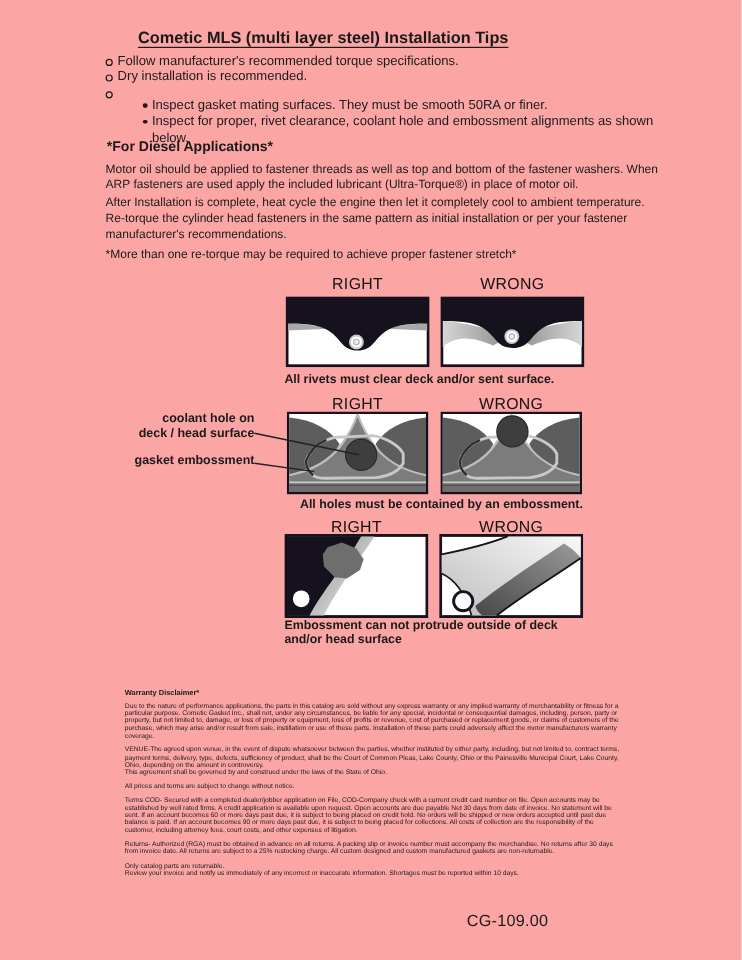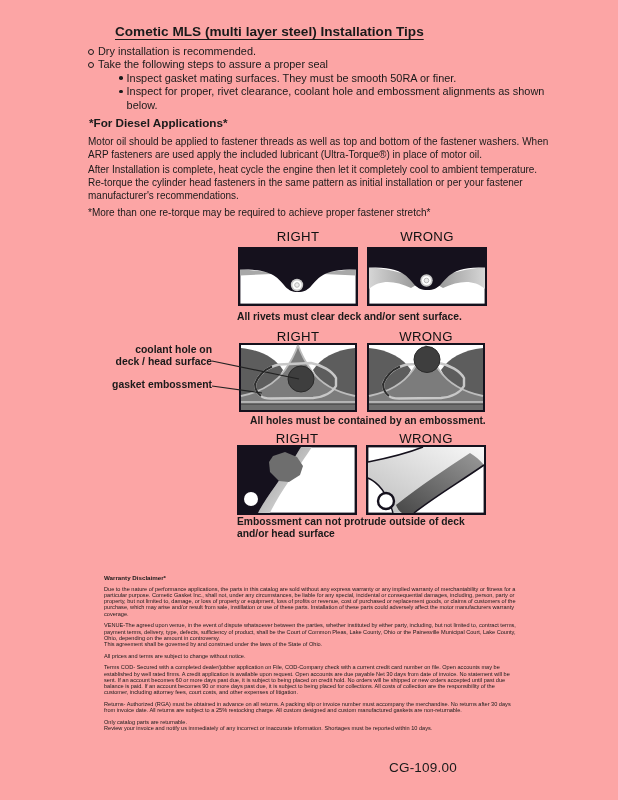--- a/index.html
+++ b/index.html
@@ -56,25 +56,28 @@
 </head>
 <body>
 
 <div class="page">
 
   <div class="abs title">Cometic MLS (multi layer steel) Installation Tips</div>
 
   <div class="abs bullets">
     <div class="brow">
       <span class="circ"></span>
-      <span>Dry installation is recommended.</span>
+      <span>Follow manufacturer's recommended torque specifications.</span>
     </div>
     <div class="brow">
       <span class="circ"></span>
-      <span>Take the following steps to assure a proper seal</span>
+      <span>Dry installation is recommended.</span>
+    </div>
+    <div class="brow">
+      <span class="circ"></span>
     </div>
     <div class="brow sub">
       <span class="dot"></span>
       <span>Inspect gasket mating surfaces.  They must be smooth 50RA or finer.</span>
     </div>
     <div class="brow sub">
       <span class="dot"></span>
       <span>Inspect for proper, rivet clearance, coolant hole and embossment alignments as shown below.</span>
     </div>
   </div>

